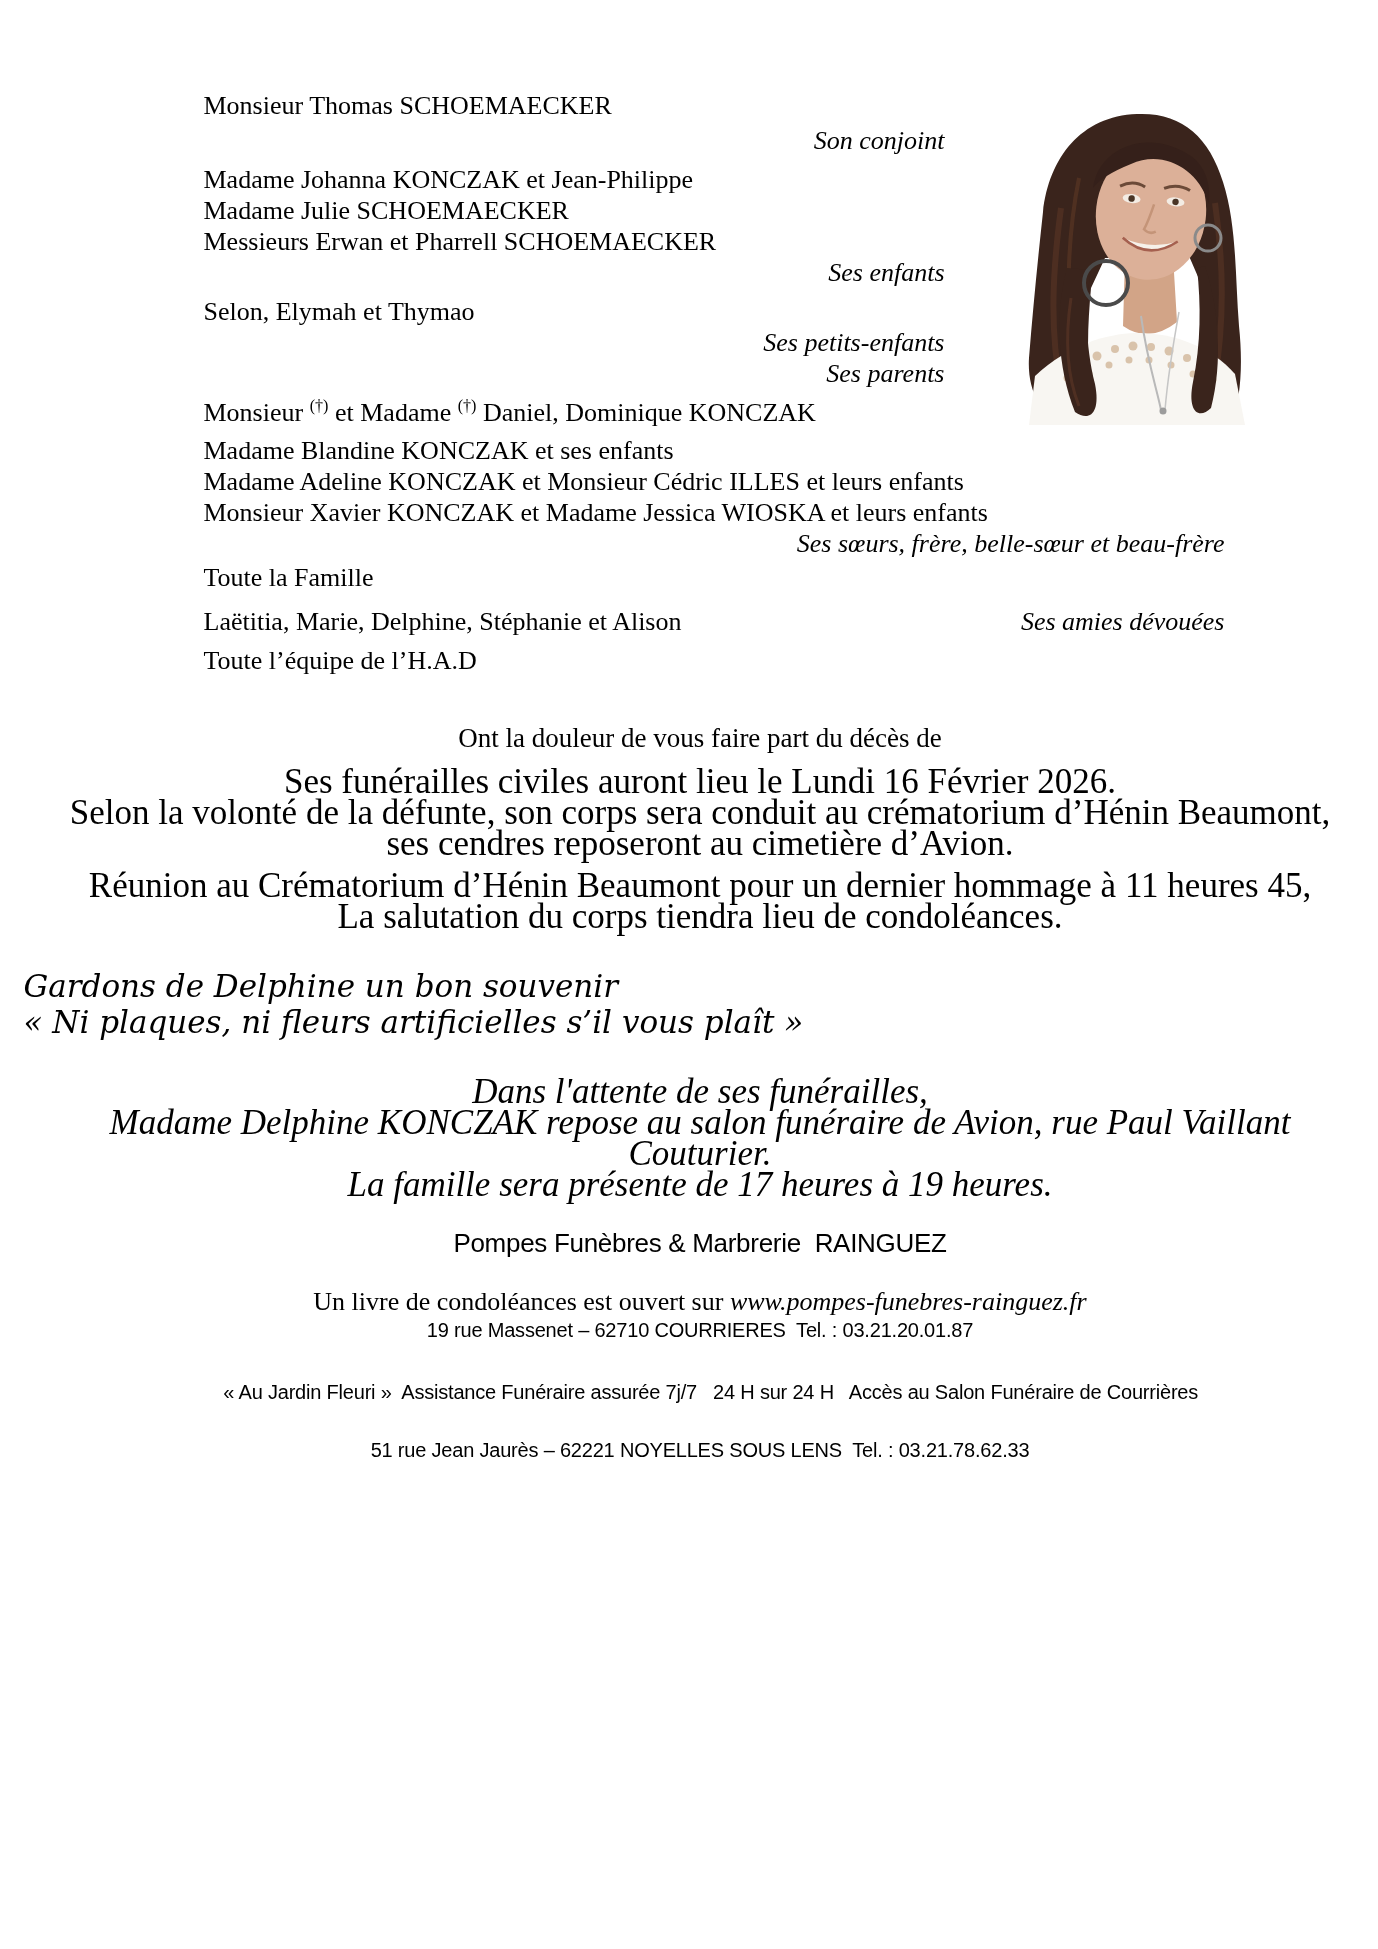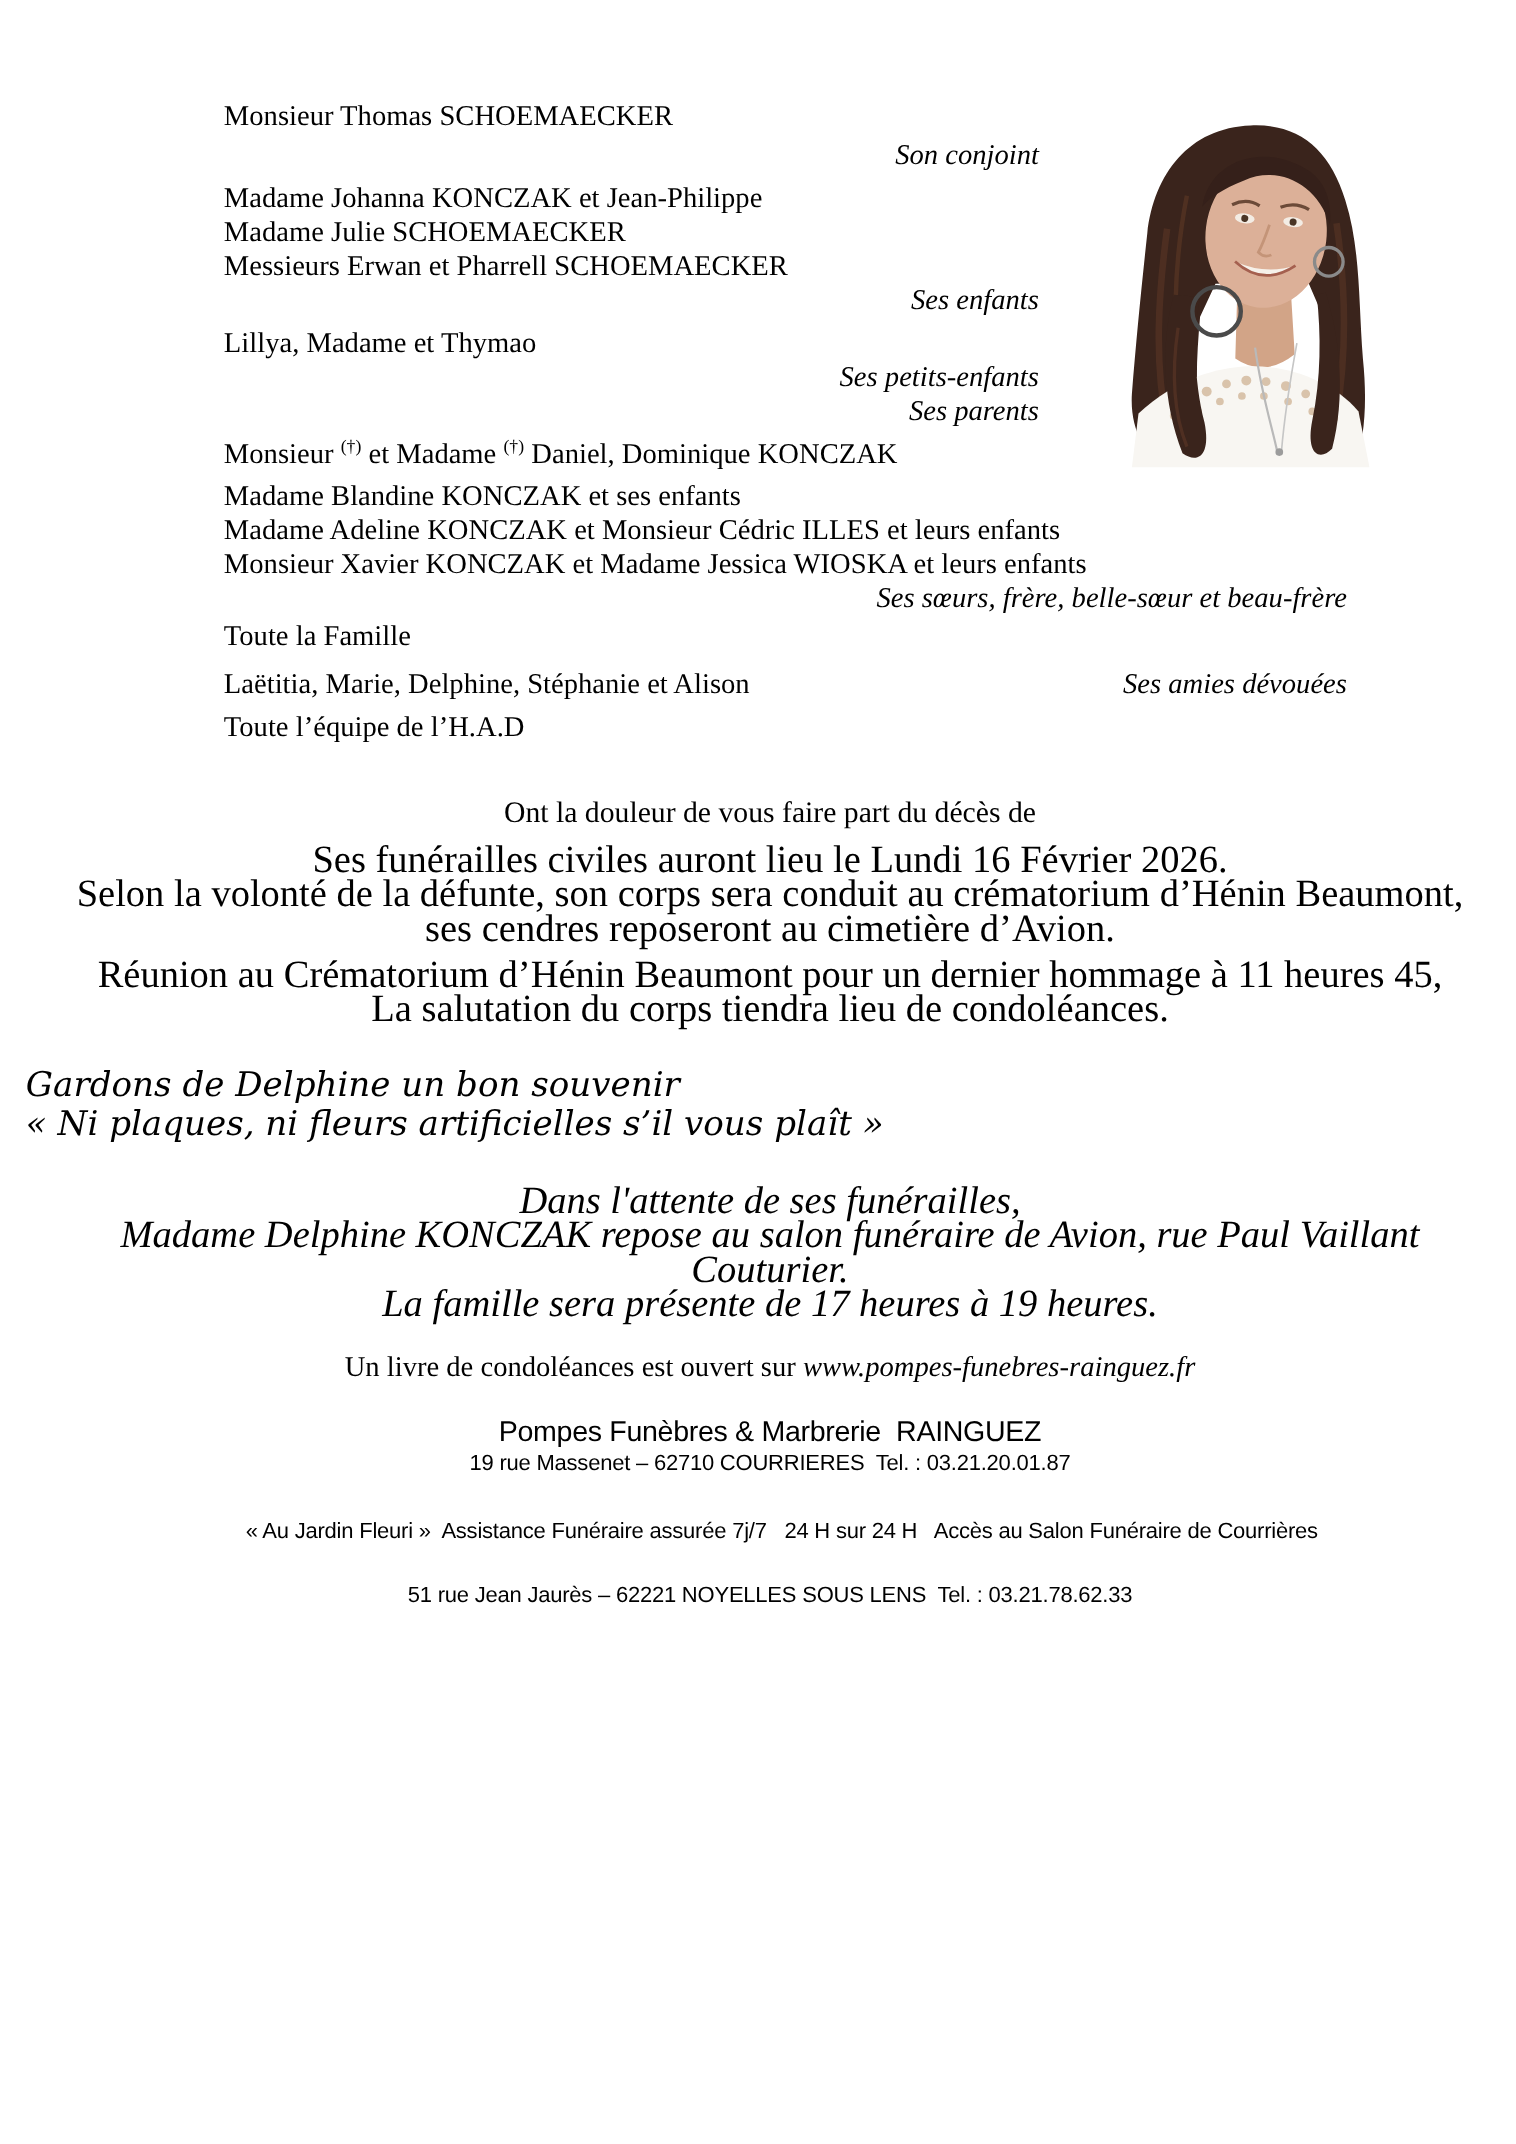--- a/index.html
+++ b/index.html
@@ -120,21 +120,21 @@
   </div>
 
   <div class="line names">Monsieur Thomas SCHOEMAECKER</div>
   <div class="line rlabel" style="margin-top:4px">Son conjoint</div>
 
   <div class="line names" style="margin-top:8px">Madame Johanna KONCZAK et Jean-Philippe</div>
   <div class="line names">Madame Julie SCHOEMAECKER</div>
   <div class="line names">Messieurs Erwan et Pharrell SCHOEMAECKER</div>
   <div class="line rlabel">Ses enfants</div>
 
-  <div class="line names" style="margin-top:8px">Lillya, Madame et Thymao</div>
+  <div class="line names" style="margin-top:8px">Selon, Elymah et Thymao</div>
   <div class="line rlabel">Ses petits-enfants</div>
 
   <div class="line rlabel">Ses parents</div>
   <div class="line names" style="margin-top:8px"><span>Monsieur </span><span class="sup">(†)</span><span> et Madame </span><span class="sup">(†)</span><span> Daniel, Dominique KONCZAK</span></div>
 
   <div class="line names" style="margin-top:7px">Madame Blandine KONCZAK et ses enfants</div>
   <div class="line names">Madame Adeline KONCZAK et Monsieur Cédric ILLES et leurs enfants</div>
   <div class="line names">Monsieur Xavier KONCZAK et Madame Jessica WIOSKA et leurs enfants</div>
   <div class="line rlabel-wide">Ses sœurs, frère, belle-sœur et beau-frère</div>
 
@@ -156,24 +156,24 @@
   <div class="center para mt11">Réunion au Crématorium d’Hénin Beaumont pour un dernier hommage à 11 heures 45,</div>
   <div class="center para">La salutation du corps tiendra lieu de condoléances.</div>
 
   <div class="tribute tribute-first">Gardons de Delphine un bon souvenir</div>
   <div class="tribute">« Ni plaques, ni fleurs artificielles s’il vous plaît »</div>
 
   <div class="center para repose repose-first">Dans l'attente de ses funérailles,</div>
   <div class="center para repose">Madame Delphine KONCZAK repose au salon funéraire de Avion, rue Paul Vaillant Couturier.</div>
   <div class="center para repose">La famille sera présente de 17 heures à 19 heures.</div>
 
+  <div class="center footer company">Pompes Funèbres &amp; Marbrerie  RAINGUEZ</div>
+
   <div class="center book-line">
     <span>Un livre de condoléances est ouvert sur </span><span class="url">www.pompes-funebres-rainguez.fr</span>
   </div>
-
-  <div class="center footer company">Pompes Funèbres &amp; Marbrerie  RAINGUEZ</div>
   <div class="center footer addr">19 rue Massenet – 62710 COURRIERES  Tel. : 03.21.20.01.87</div>
   <div class="center footer jardin-line">
     <span class="brand">« Au Jardin Fleuri »</span><span>  Assistance Funéraire assurée 7j/7   24 H sur 24 H   Accès au Salon Funéraire de Courrières</span>
   </div>
   <div class="center footer addr">51 rue Jean Jaurès – 62221 NOYELLES SOUS LENS  Tel. : 03.21.78.62.33</div>
 
 </div>
 
 </body></html>

